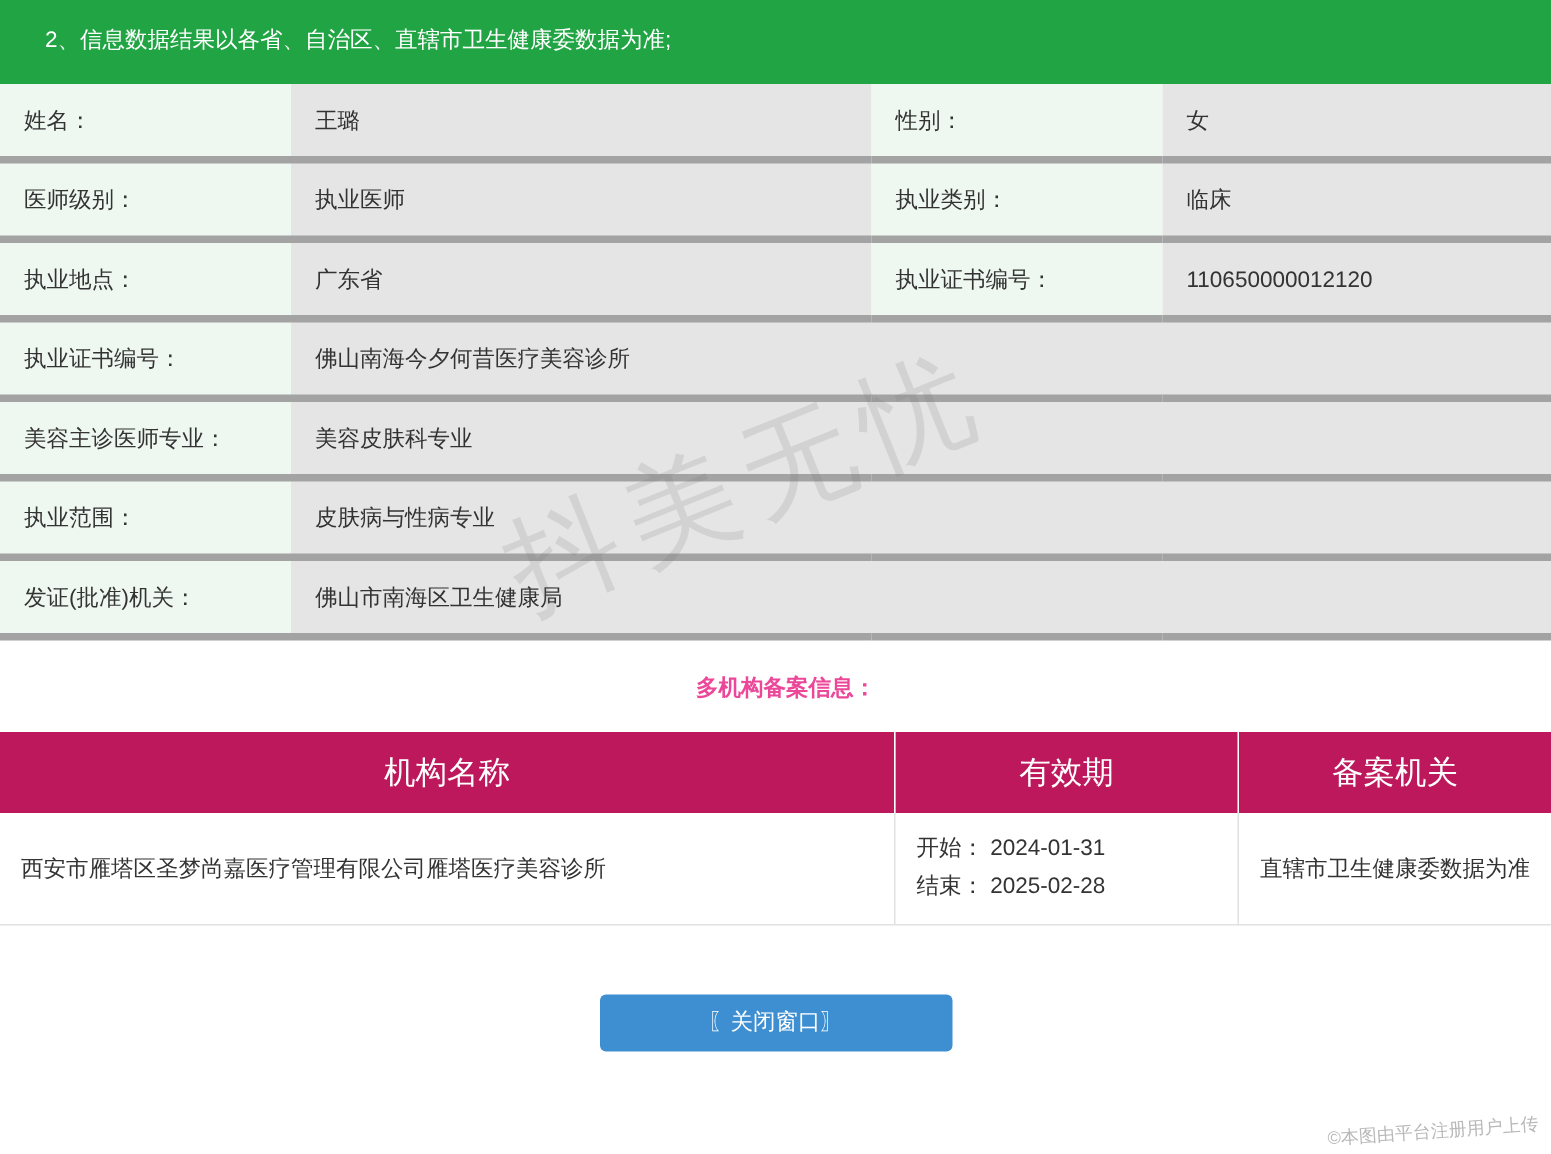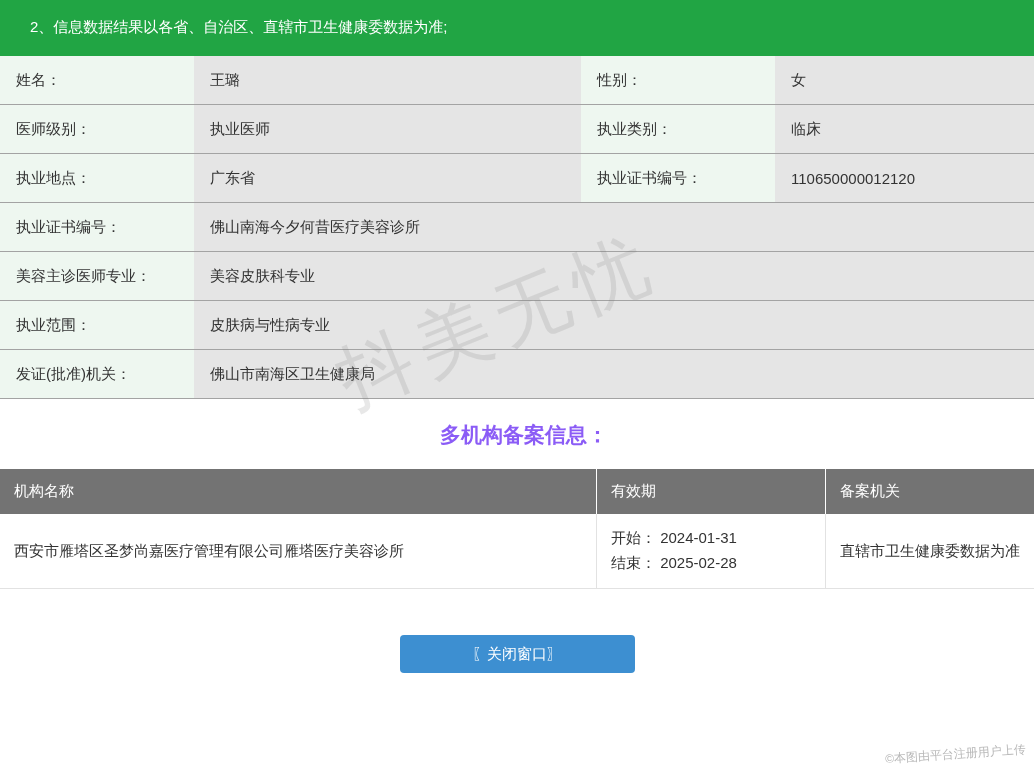--- a/index.html
+++ b/index.html
@@ -29,21 +29,21 @@
     white-space: nowrap;
   }
 
   
   .info-table {
     width: 100%;
     border-collapse: collapse;
     table-layout: fixed;
   }
   .info-table td {
-    border-bottom: 1px solid #a3a3a3;
+    border-bottom: 5px solid #a3a3a3;
     padding: 13px 16px;
     font-size: 15px;
     vertical-align: middle;
     height: 22px;
   }
   .lbl {
     background: #eef7f0;
     color: #333;
     width: 162px;
   }
@@ -53,41 +53,41 @@
   }
   .col-a { width: 162px; }
   .col-b { width: 355px; }
   .col-c { width: 162px; }
   .col-d { width: auto; }
 
   
   .section-title {
     text-align: center;
     font-weight: bold;
-    font-size: 21px;
-    color: #8b5cf6;
+    font-size: 15px;
+    color: #ec4899;
     padding: 22px 0 20px 14px;
   }
 
   
   .rec-wrap {
     padding: 0 0px;
   }
   .rec-table {
     width: 100%;
     border-collapse: collapse;
     table-layout: fixed;
   }
   .rec-table thead th {
-    background: #737373;
+    background: #be185d;
     color: #ffffff;
     font-weight: normal;
-    text-align: left;
+    text-align: center;
     padding: 13px 14px;
-    font-size: 15px;
+    font-size: 21px;
     border-right: 1px solid #ffffff;
   }
   .rec-table thead th:last-child { border-right: none; }
   .rec-table tbody td {
     padding: 12px 14px;
     font-size: 15px;
     border-right: 1px solid #e2e2e2;
     border-bottom: 1px solid #e2e2e2;
     vertical-align: middle;
     background: #ffffff;

